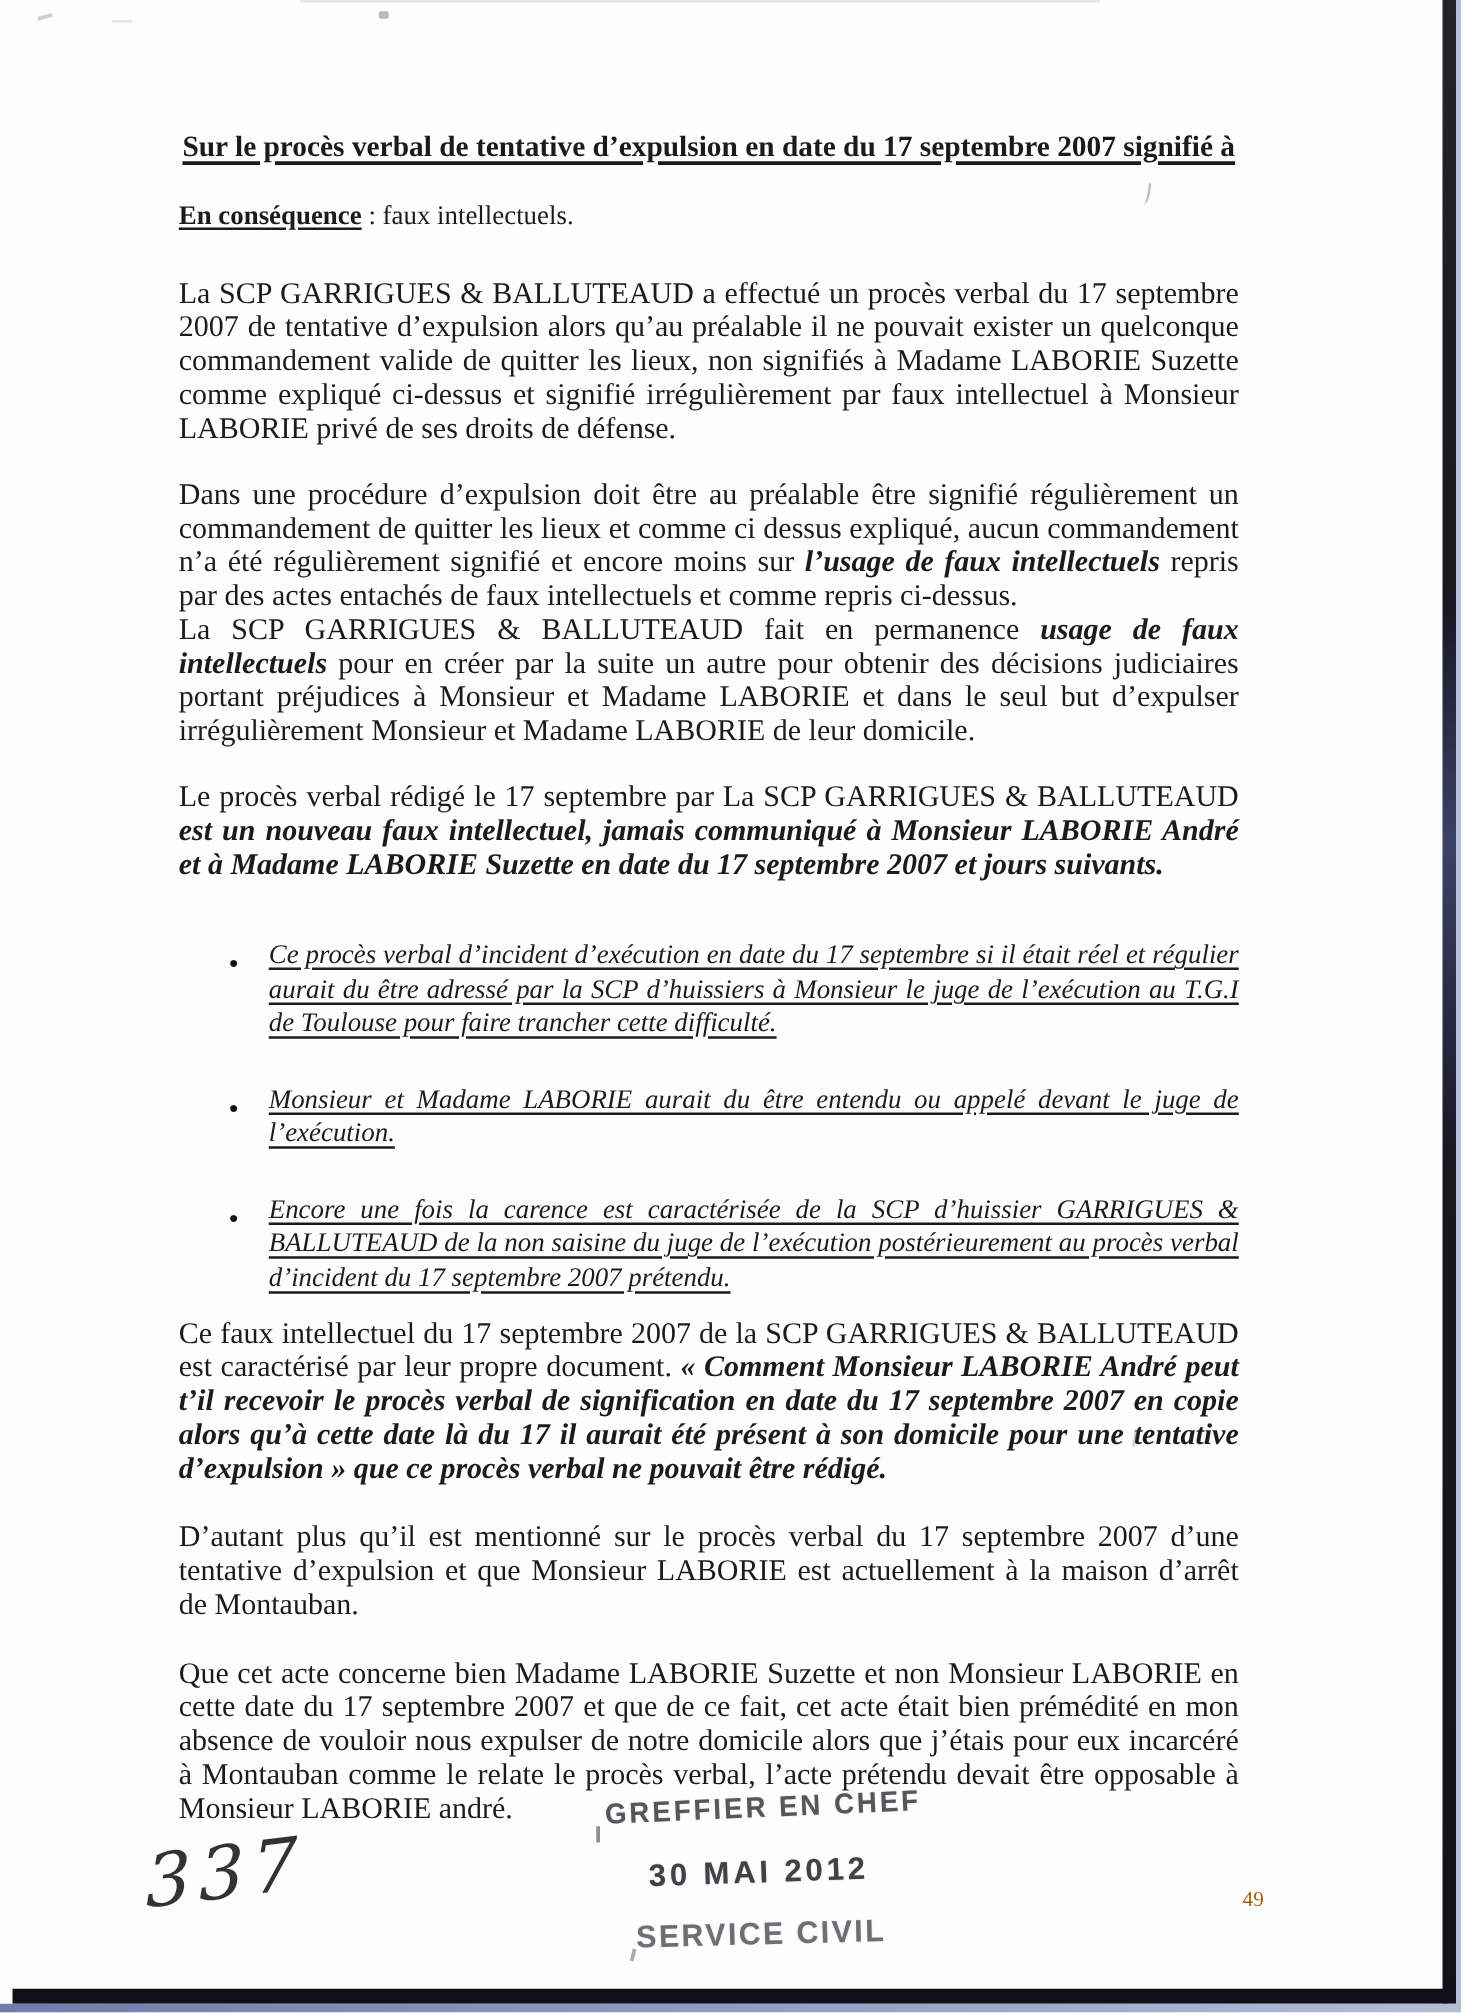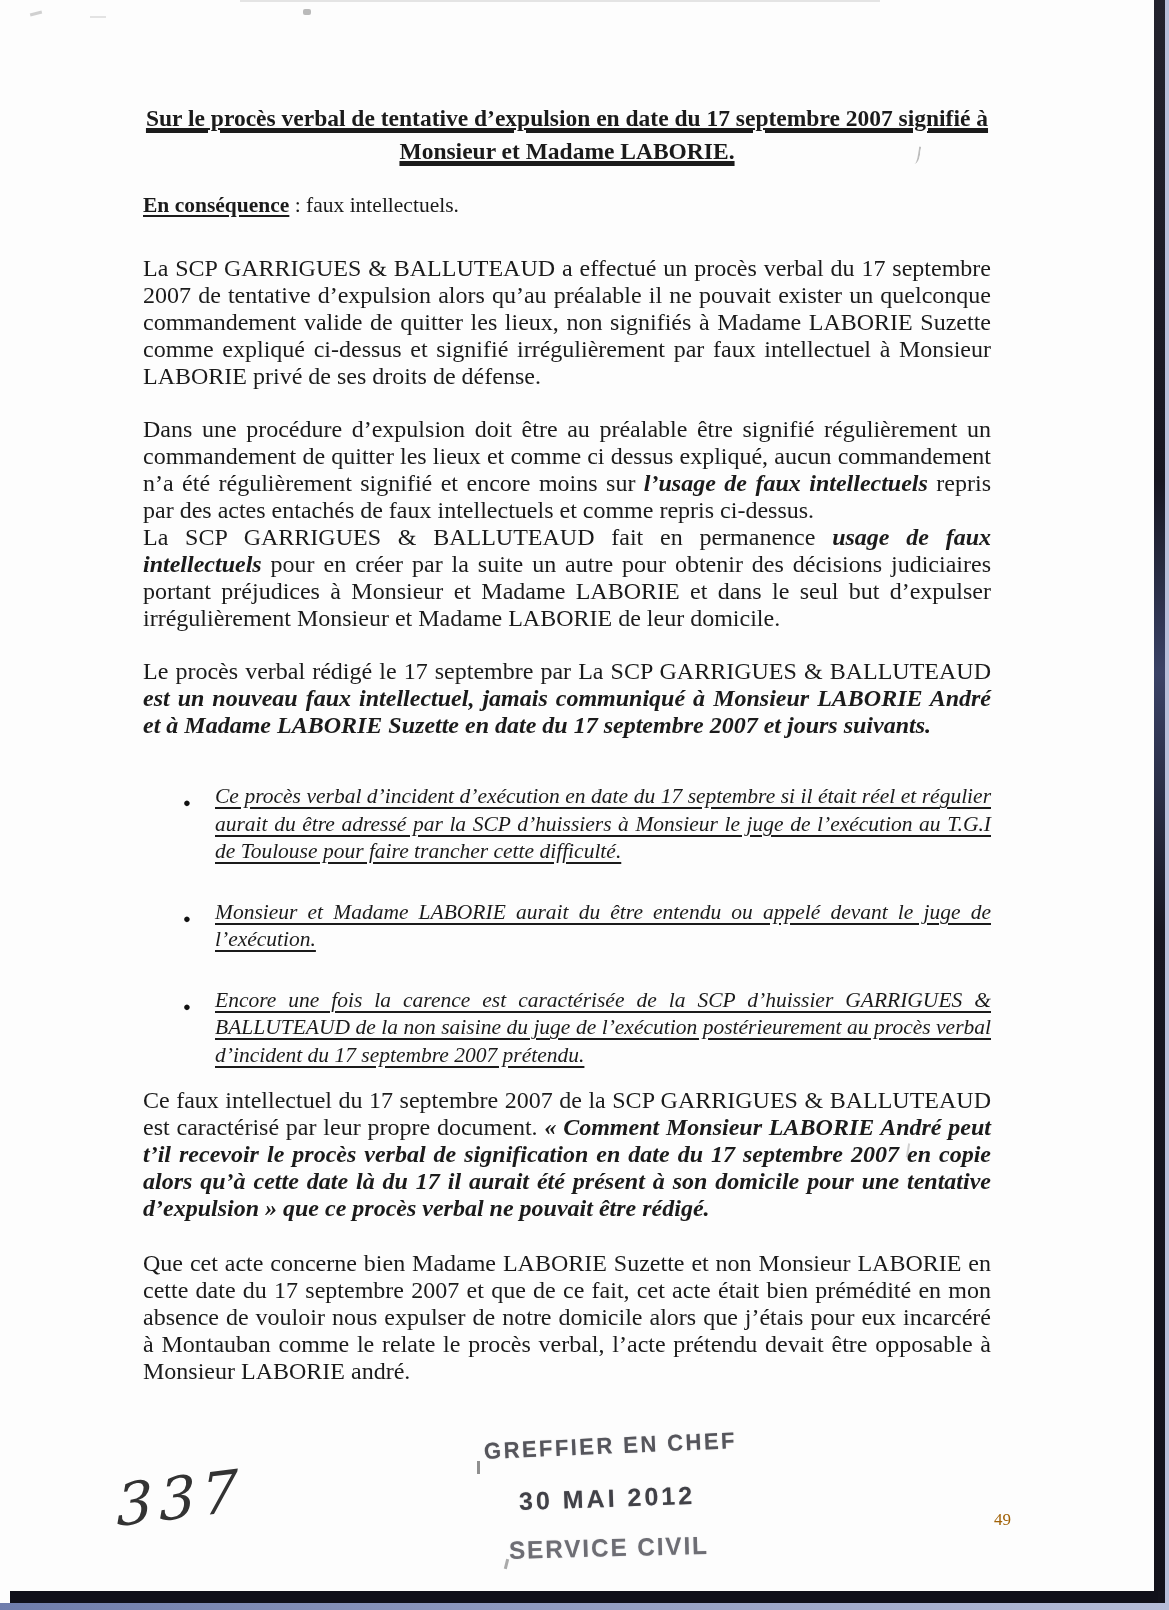--- a/index.html
+++ b/index.html
@@ -4,21 +4,21 @@
 <style>
   html,body { margin:0; padding:0; }
   body {
     width:1169px; height:1610px; position:relative; overflow:hidden;
     background:#fdfdfd; color:#1b1b1b;
     font-family:"Liberation Serif","DejaVu Serif",serif;
   }
   .content { position:absolute; left:143px; top:0; width:848px; padding-top:102px; }
 
   .doc-title { font-size:23.5px; line-height:33px; font-weight:bold; text-align:center; margin:0 0 24px 0; }
-  .doc-title .tline { display:block;text-decoration:underline; }
+  .doc-title .tline { display:block; }
   .doc-title .utext { text-decoration:underline; text-decoration-thickness:2.5px; text-underline-offset:4px; }
 
   .intro { font-size:21.5px; line-height:27px; margin:0 0 36px 0; }
   .intro .lbl { font-weight:bold; text-decoration:underline; text-decoration-thickness:2px; text-underline-offset:3px; }
 
   p.body { font-size:24px; line-height:27px; text-align:justify; margin:0 0 26px 0; }
   p.body.tight { margin-bottom:0; }
   .emb { font-weight:bold; font-style:italic; }
 
   ul.blist { list-style:none; margin:4px 0 18px 40px; padding:0; }
@@ -59,41 +59,41 @@
   .art1 { position:absolute; left:913px; top:146px; width:5px; height:18px; border-right:2px solid #8a8a8a; border-radius:0 0 60% 0; opacity:.55; transform:rotate(8deg); }
   .art2 { position:absolute; left:903px; top:1143px; width:4px; height:14px; border-right:2px solid #9a9a9a; opacity:.45; transform:rotate(10deg); }
 </style>
 </head>
 <body>
 
 <div class="content">
 
   <h1 class="doc-title">
     <span class="tline"><span class="utext">Sur le procès verbal de tentative d’expulsion en date du 17 septembre 2007 signifié à</span></span>
-    <span class="tline"><span class="utext">Monsieur et Madame LABORIE.</span></span>
   </h1>
 
   <p class="intro"><span class="lbl">En conséquence</span><span> : faux intellectuels.</span></p>
 
   <p class="body"><span>La SCP GARRIGUES &amp; BALLUTEAUD a effectué un procès verbal du 17 septembre 2007 de tentative d’expulsion alors qu’au préalable il ne pouvait exister un quelconque commandement valide de quitter les lieux, non signifiés à Madame LABORIE Suzette comme expliqué ci-dessus et signifié irrégulièrement par faux intellectuel à Monsieur LABORIE privé de ses droits de défense.</span></p>
 
   <p class="body tight"><span>Dans une procédure d’expulsion doit être au préalable être signifié régulièrement un commandement de quitter les lieux et comme ci dessus expliqué, aucun commandement n’a été régulièrement signifié et encore moins sur </span><span class="emb">l’usage de faux intellectuels</span><span> repris par des actes entachés de faux intellectuels et comme repris ci-dessus.</span></p>
 
   <p class="body"><span>La SCP GARRIGUES &amp; BALLUTEAUD fait en permanence </span><span class="emb">usage de faux intellectuels</span><span> pour en créer par la suite un autre pour obtenir des décisions judiciaires portant préjudices à Monsieur et Madame LABORIE et dans le seul but d’expulser irrégulièrement Monsieur et Madame LABORIE de leur domicile.</span></p>
 
   <p class="body" style="margin-bottom:44px;"><span>Le procès verbal rédigé le 17 septembre par La SCP GARRIGUES &amp; BALLUTEAUD </span><span class="emb">est un nouveau faux intellectuel, jamais communiqué à Monsieur LABORIE André et à Madame LABORIE Suzette en date du 17 septembre 2007 et jours suivants.</span></p>
 
   <ul class="blist">
     <li><span class="bmark">●</span><span class="btxt">Ce procès verbal d’incident d’exécution en date du 17 septembre si il était réel et régulier aurait du être adressé par la SCP d’huissiers à Monsieur le juge de l’exécution au T.G.I de Toulouse pour faire trancher cette difficulté.</span></li>
     <li><span class="bmark">●</span><span class="btxt">Monsieur et Madame LABORIE aurait du être entendu ou appelé devant le juge de l’exécution.</span></li>
     <li><span class="bmark">●</span><span class="btxt">Encore une fois la carence est caractérisée de la SCP d’huissier GARRIGUES &amp; BALLUTEAUD de la non saisine du juge de l’exécution postérieurement au procès verbal d’incident du 17 septembre 2007 prétendu.</span></li>
   </ul>
 
   <p class="body" style="margin-bottom:28px;"><span>Ce faux intellectuel du 17 septembre 2007 de la SCP GARRIGUES &amp; BALLUTEAUD est caractérisé par leur propre document. </span><span class="emb">« Comment Monsieur LABORIE André peut t’il recevoir  le procès verbal de signification en date du 17 septembre 2007 en copie alors qu’à cette date là du 17 il aurait été présent à son domicile pour une tentative d’expulsion » que ce procès verbal ne pouvait être rédigé.</span></p>
 
+  <p class="body" style="margin-bottom:28px;"><span>D’autant plus qu’il est mentionné sur le procès verbal du 17 septembre 2007 d’une tentative d’expulsion et que Monsieur LABORIE est actuellement à la maison d’arrêt de Montauban.</span></p>
 
   <p class="body tight"><span>Que cet acte concerne bien Madame LABORIE Suzette et non Monsieur LABORIE en cette date du 17 septembre 2007 et que de ce fait, cet acte était bien prémédité en mon absence de vouloir nous expulser de notre domicile alors que j’étais pour eux incarcéré à Montauban comme le relate le procès verbal, l’acte prétendu devait être opposable à Monsieur LABORIE andré.</span></p>
 
 </div>
 
 <div class="stamp-line stamp-l1">GREFFIER EN CHEF</div>
 <div class="stamp-line stamp-l2">30 MAI 2012</div>
 <div class="stamp-line stamp-l3">SERVICE CIVIL</div>
 <div class="stamp-mark1"></div>
 <div class="stamp-mark2"></div>

